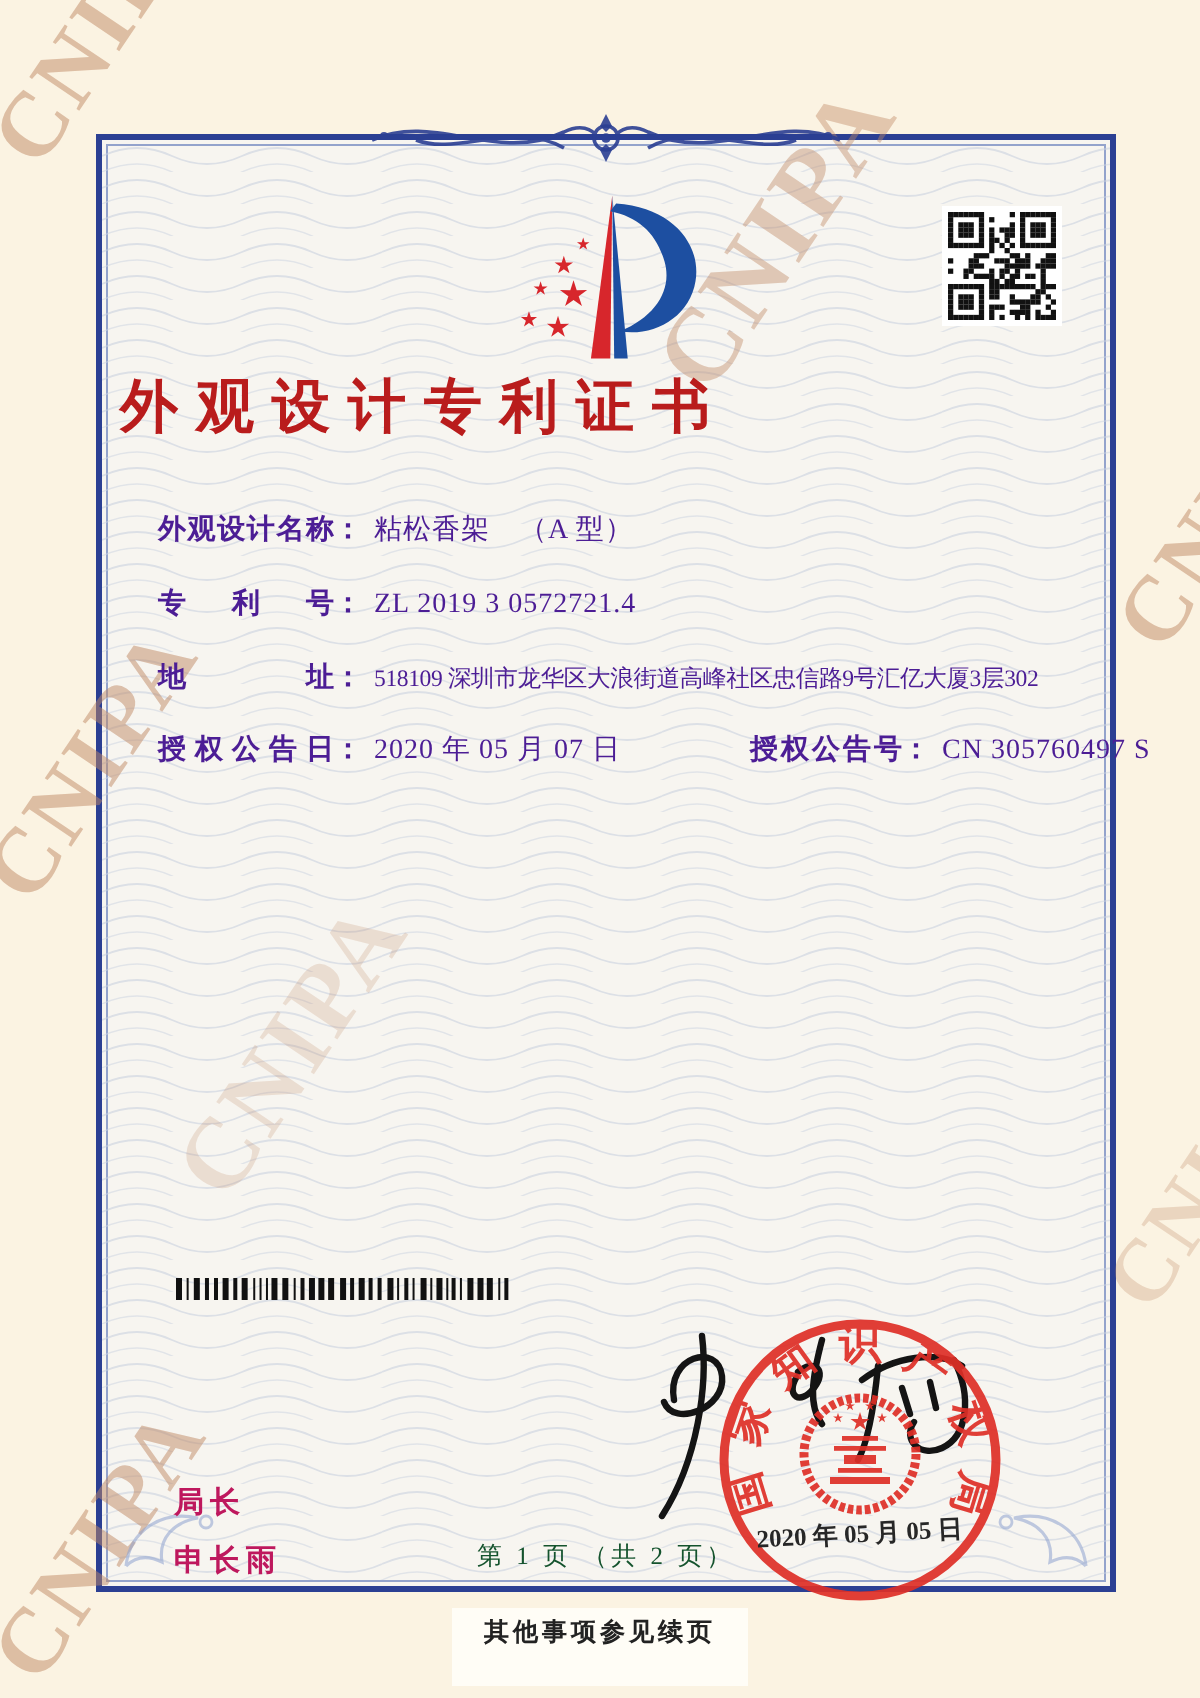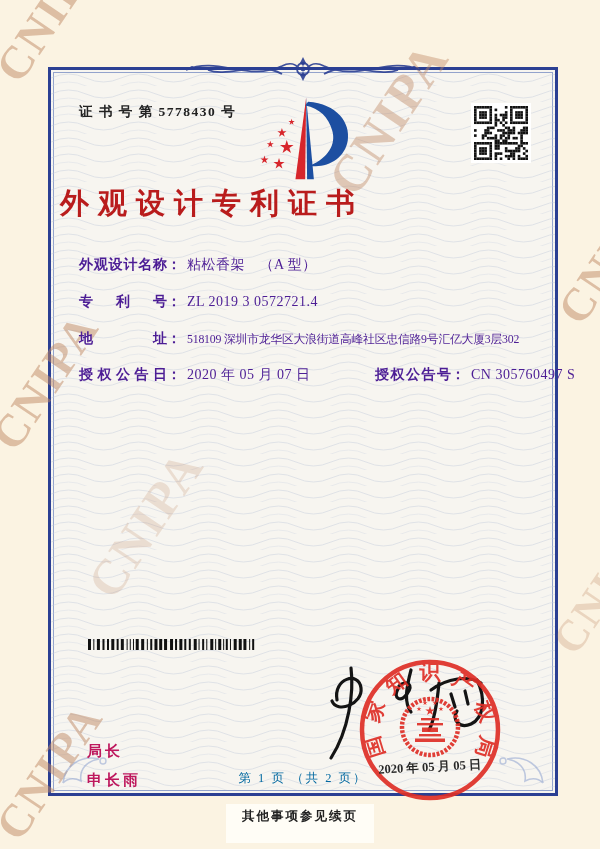--- a/index.html
+++ b/index.html
@@ -52,21 +52,21 @@
   }
   .body-text p{margin:0; text-indent:2em;}
   
   .barcode{position:absolute; left:37px; top:569px; width:170px; height:11px;}
   .director{position:absolute; left:36px; top:628px; font-size:15px; font-weight:bold; letter-spacing:3px; color:#be185d;margin-top:44px;}
   .director div{margin-bottom:10px;}
   .signature{position:absolute; left:250px; top:588px; width:210px; height:115px;}
   .seal{position:absolute; left:304px; top:585px; width:150px; height:150px; opacity:.92;}
   #seal-text text{font-size:21px; font-weight:bold; fill:#df2f27; font-family:"Liberation Serif","DejaVu Serif",serif;}
   .seal-date{font-size:12.5px; font-weight:bold; fill:#161616; font-family:"Liberation Serif","DejaVu Serif",serif;}
-  .page-number{position:absolute; left:0; top:700px; width:100%; text-align:center; font-size:12.5px; letter-spacing:2px; color:#0369a1;}
+  .page-number{position:absolute; left:0; top:700px; width:100%; text-align:center; font-size:12.5px; letter-spacing:2px; color:#14532d;}
   .foot-note{
     position:absolute; left:50%; top:804px; transform:translateX(-50%);
     background:rgba(255,254,248,.9); padding:4px 16px 18px;
     font-size:12.5px; letter-spacing:2px; color:#222; font-weight:600;
   }
 </style>
 </head>
 <body>
 
 <div class="page">
@@ -110,21 +110,20 @@
 
     <svg class="corner-curl" style="left:8px; bottom:6px;" width="56" height="40" viewBox="0 0 56 40">
       <path d="M4,36 C6,18 22,8 40,12 C28,14 20,22 22,34 C14,30 8,32 4,36" fill="none" stroke="#8fa3d0" stroke-width="1.6"></path>
       <circle cx="44" cy="14" r="3" fill="none" stroke="#8fa3d0" stroke-width="1.4"></circle>
     </svg>
     <svg class="corner-curl" style="right:8px; bottom:6px; transform:scaleX(-1);" width="56" height="40" viewBox="0 0 56 40">
       <path d="M4,36 C6,18 22,8 40,12 C28,14 20,22 22,34 C14,30 8,32 4,36" fill="none" stroke="#8fa3d0" stroke-width="1.6"></path>
       <circle cx="44" cy="14" r="3" fill="none" stroke="#8fa3d0" stroke-width="1.4"></circle>
     </svg>
 
-    <div class="cert-no">证 书 号 第 5778430 号</div>
 
     <svg class="logo" viewBox="0 0 120 95">
       <defs>
         <g id="star">
           <polygon points="0,-10 -2.23,-3.07 -9.51,-3.09 -3.61,1.17 -5.88,8.09 0,3.8 5.88,8.09 3.61,1.17 9.51,-3.09 2.23,-3.07"></polygon>
         </g>
       </defs>
 
       <polygon points="56,4 45,88 55,88" fill="#d7262c"></polygon>
       <polygon points="56,4 57,88 64,88" fill="#1d4fa1"></polygon>

